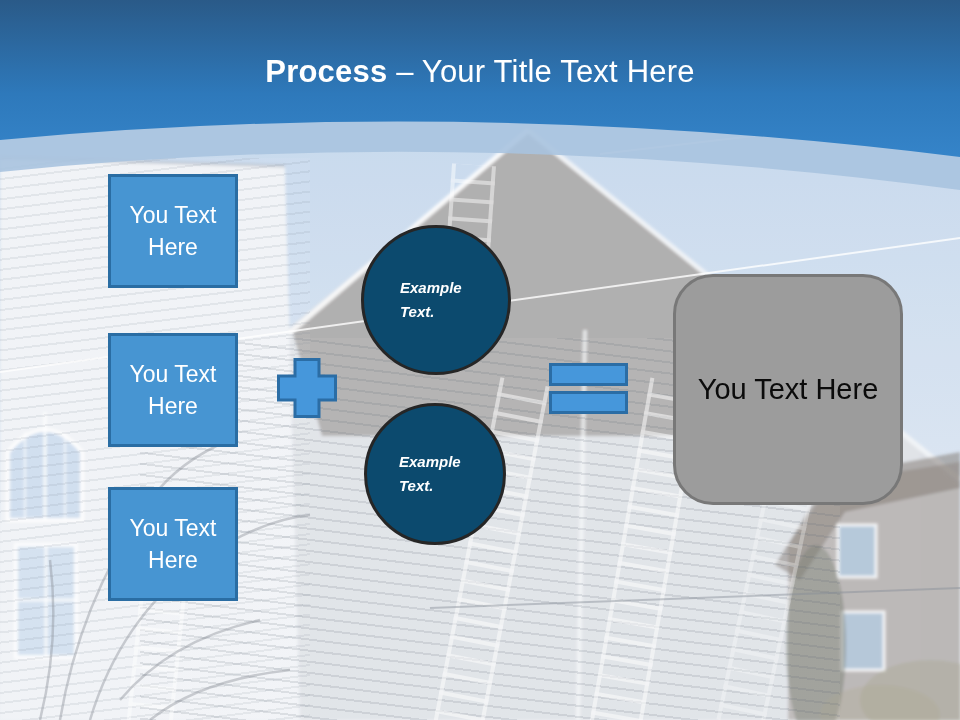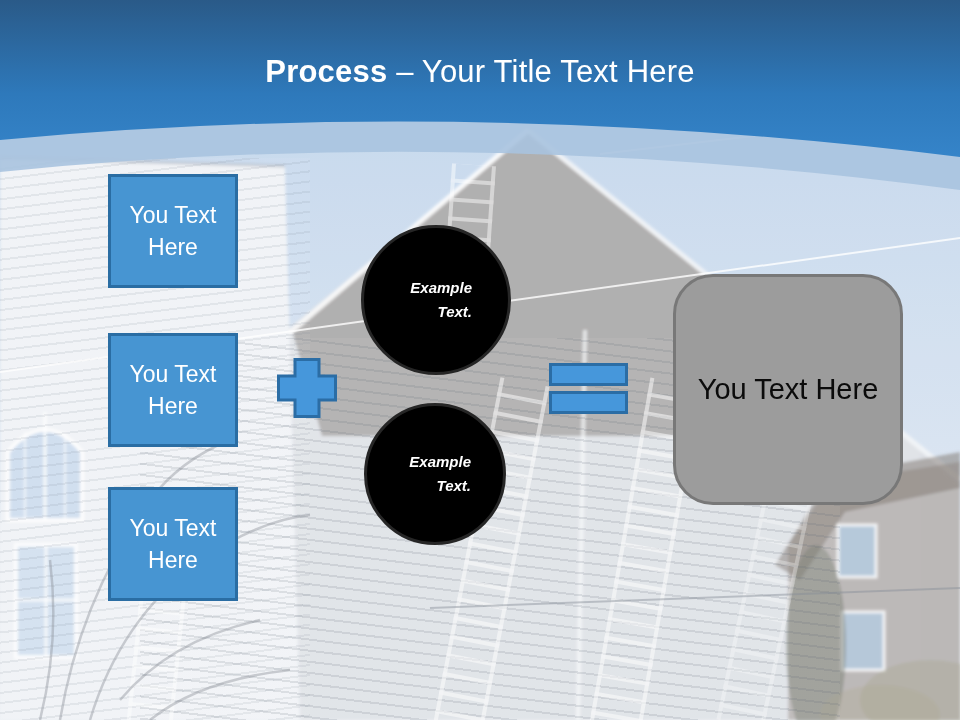--- a/index.html
+++ b/index.html
@@ -42,23 +42,23 @@
   .input-box {
     position:absolute; left:108px; width:130px; height:114px; z-index:3;
     box-sizing:border-box; background:#4795D2; border:3px solid #2A6DA3;
     color:#FFFFFF; font-size:23px; line-height:1.4; text-align:center;
     display:flex; align-items:center; justify-content:center; padding:0 14px;
   }
   .box-1 { top:174px; } .box-2 { top:333px; } .box-3 { top:487px; }
 
   .example-circle {
     position:absolute; z-index:3; box-sizing:border-box; border-radius:50%;
-    background:#000000; border:3px solid #262626;
+    background:#0c4a6e; border:3px solid #262626;
     color:#FFFFFF; font-weight:700; font-style:italic; font-size:15px; line-height:1.6;
-    text-align:right; display:flex; align-items:center; justify-content:center;
+    text-align:left; display:flex; align-items:center; justify-content:center;
   }
   .circle-1 { left:361px; top:225px; width:150px; height:150px; padding:0 36px; }
   .circle-2 { left:364px; top:403px; width:142px; height:142px; padding:0 32px; }
 
   .op-svg { position:absolute; z-index:3; }
   .plus-op   { left:277px; top:358px; }
   .equals-op { left:549px; top:363px; }
 
   .result-box {
     position:absolute; left:673px; top:274px; width:230px; height:231px; z-index:3;

